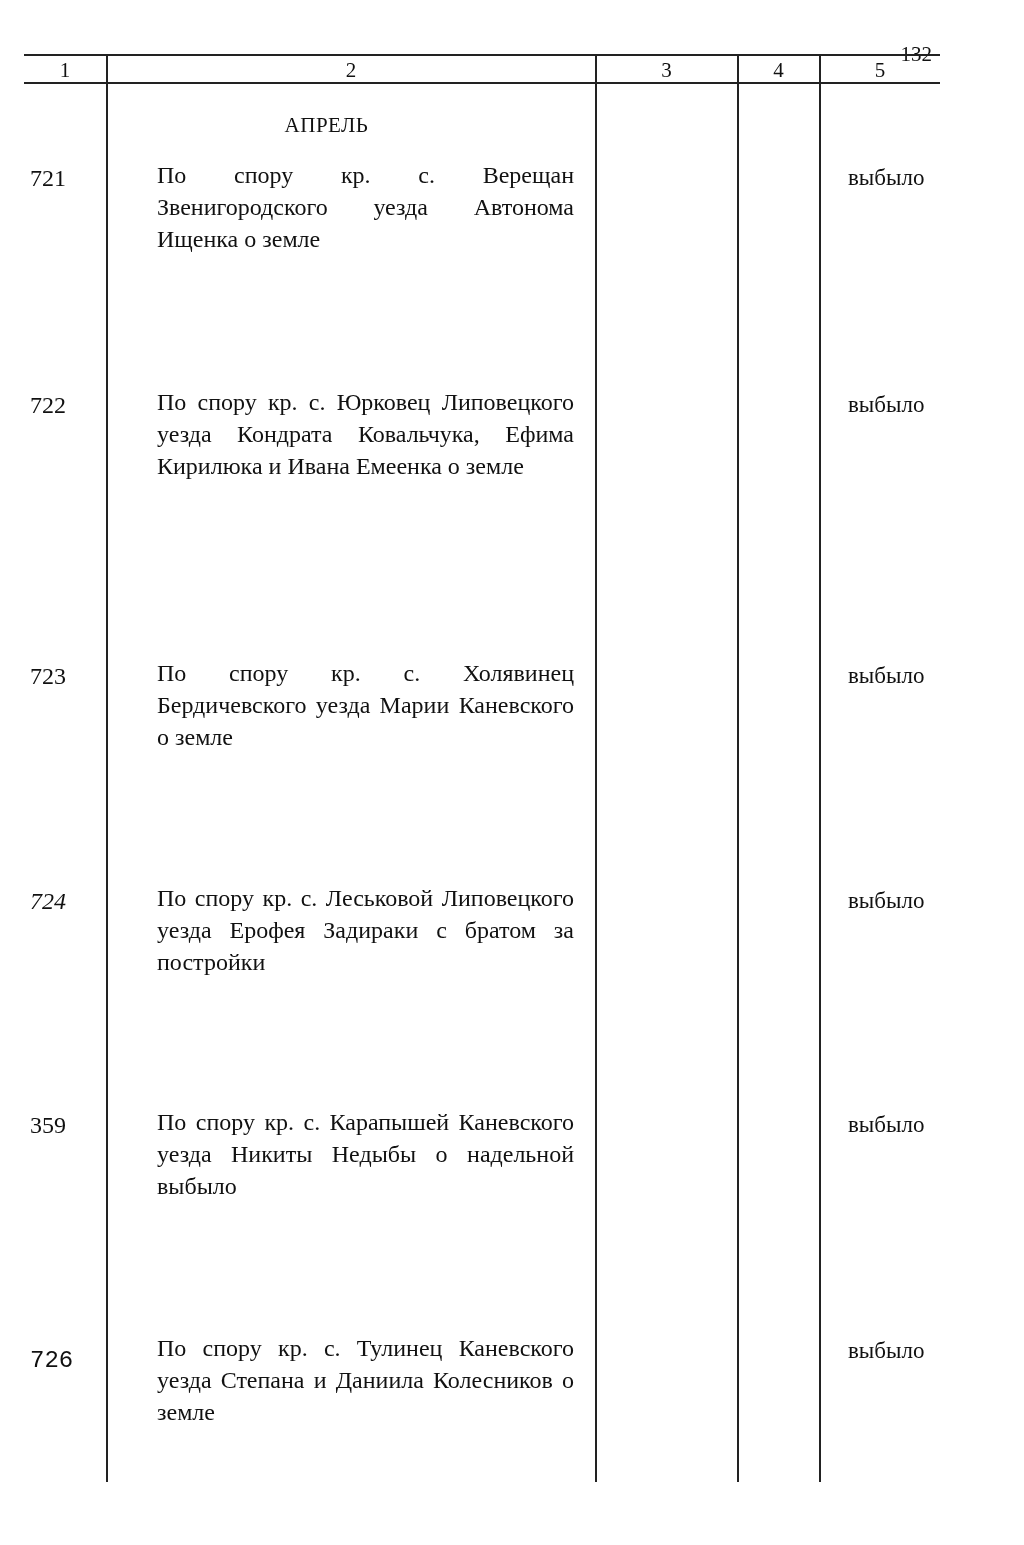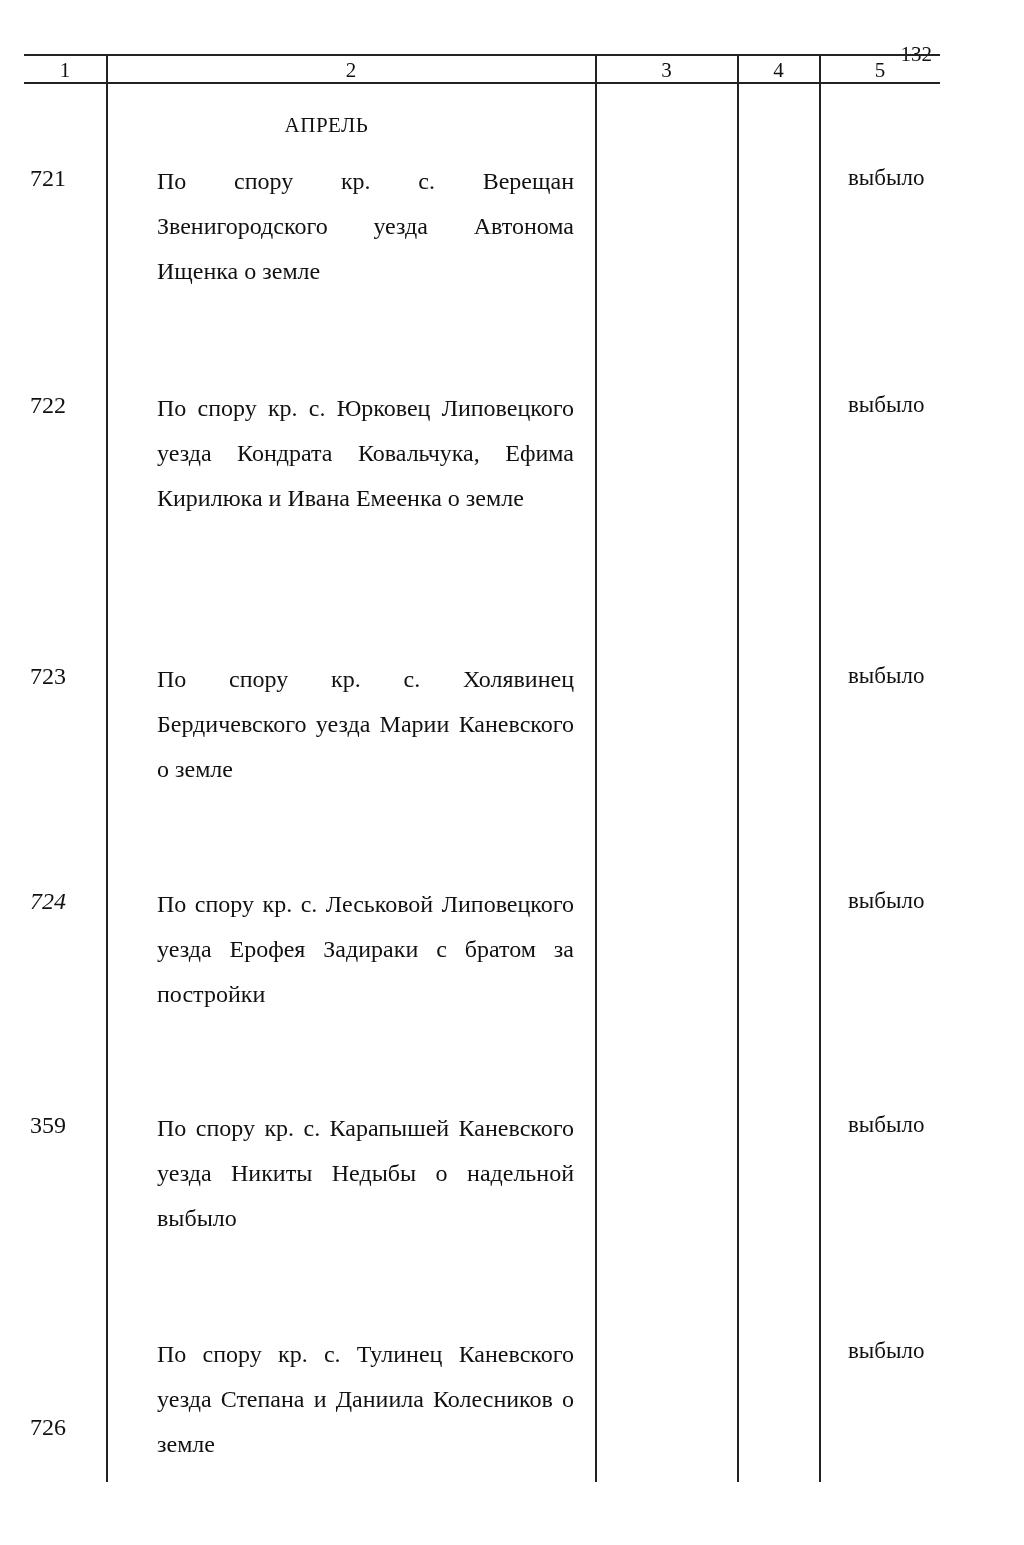--- a/index.html
+++ b/index.html
@@ -4,21 +4,21 @@
 <style>
   html, body { margin:0; padding:0; background:#ffffff; }
   body { width:1024px; height:1545px; position:relative; overflow:hidden;
          font-family:"Liberation Serif", "DejaVu Serif", serif; color:#111; }
   .page-num { position:absolute; top:2px; left:880px; width:52px; text-align:right; font-size:21px;margin-top:40px; }
   .hline { position:absolute; height:2px; background:#222; }
   .vline { position:absolute; width:1.5px; background:#222; }
   .hdr { position:absolute; top:58px; font-size:21px; text-align:center; }
   .month { position:absolute; top:113px; left:108px; width:437px; text-align:center; font-size:21px; letter-spacing:0.5px; }
   .row-num { position:absolute; left:30px; font-size:24px; }
-  .row-text { position:absolute; left:157px; width:417px; font-size:24px; line-height:45px;
+  .row-text { position:absolute; left:157px; width:417px; font-size:24px; line-height:32px;
               text-align:justify; text-align-last:left; }
   .row-status { position:absolute; left:848px; font-size:23px; }
 </style>
 </head>
 <body>
 
 <div class="page-num">132</div>
 
 <div>
 
@@ -62,17 +62,17 @@
     <div class="row-status" style="top:888px;">выбыло</div>
   </div>
 
   <div>
     <div class="row-num" style="top:1112px;">359</div>
     <div class="row-text" style="top:1106px;">По спору кр. с. Карапышей Каневского уезда Никиты Недыбы о надельной выбыло</div>
     <div class="row-status" style="top:1112px;">выбыло</div>
   </div>
 
   <div>
-    <div class="row-num" style="top:1414px;">726</div>
+    <div class="row-num" style="top:1347px;font-family:Liberation Mono, monospace;">726</div>
     <div class="row-text" style="top:1332px;">По спору кр. с. Тулинец Каневского уезда Степана и Даниила Колесников о земле</div>
     <div class="row-status" style="top:1338px;">выбыло</div>
   </div>
 </div>
 
 </body></html>

